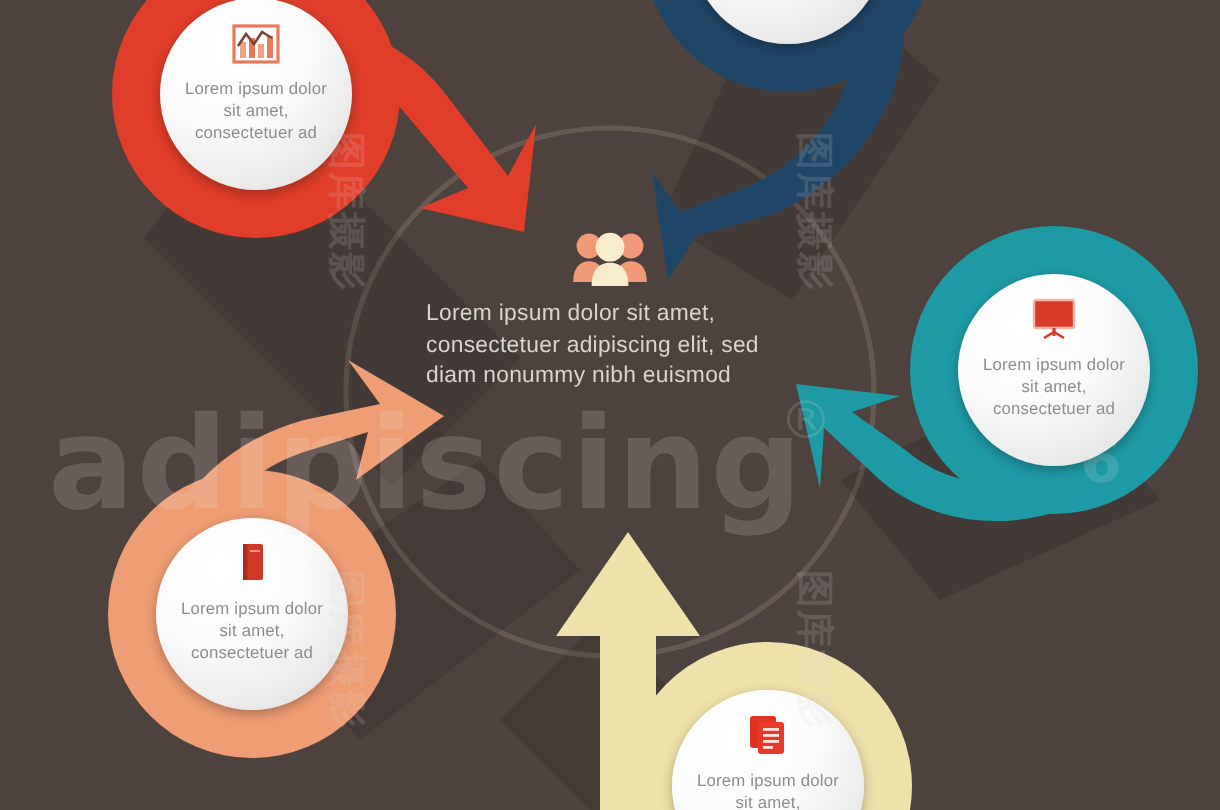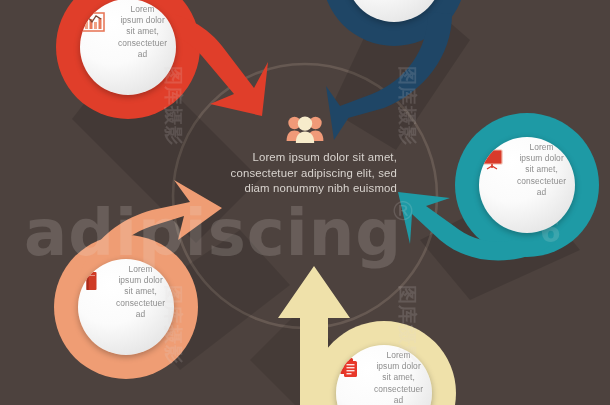--- a/index.html
+++ b/index.html
@@ -28,22 +28,22 @@
   }
   #svg-scene { display: block; }
 
   
   .node-card {
     position: absolute;
     border-radius: 50%;
     background: radial-gradient(circle at 34% 26%, #ffffff 0%, #fbfbfb 42%, #e7e7e7 78%, #d8d8d8 100%);
     box-shadow: 0 2px 6px rgba(0,0,0,0.28);
     display: flex;
-    flex-direction: row;
-    align-items: flex-start;
+    flex-direction: column;
+    align-items: center;
     justify-content: flex-start;
     box-sizing: border-box;
     overflow: hidden;
   }
   .node-icon {
     margin-top: 11px;
     width: 26px;
     height: 24px;
     display: block;
     flex: 0 0 auto;
@@ -57,21 +57,21 @@
     color: #8d8d8d;
     letter-spacing: 0.1px;
   }
 
   
   .center-block {
     position: absolute;
     left: 213px;
     top: 114px;
     width: 184px;
-    text-align: right;
+    text-align: left;
   }
   .center-icon {
     width: 40px;
     height: 30px;
     display: block;
     margin: 0 auto 6px auto;
   }
   .center-text {
     font-size: 11.4px;
     line-height: 15.6px;

